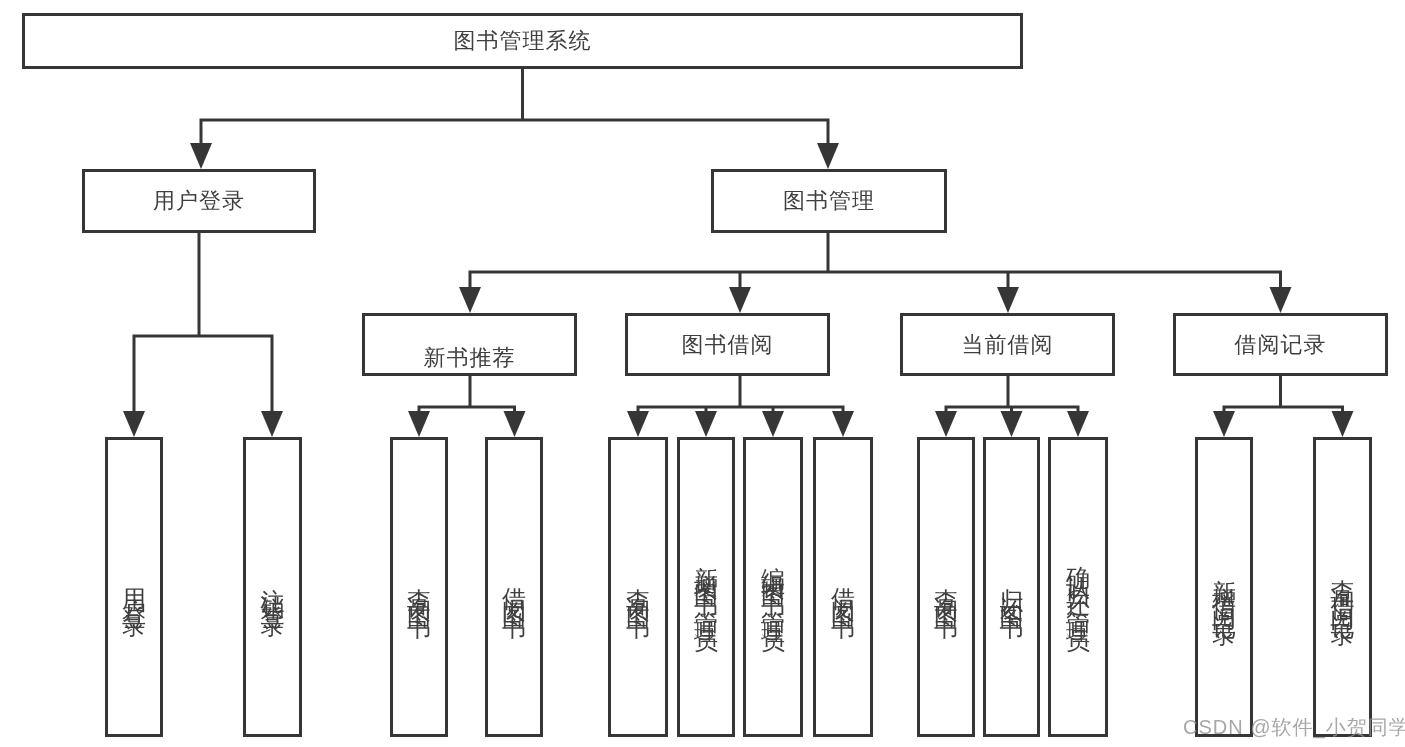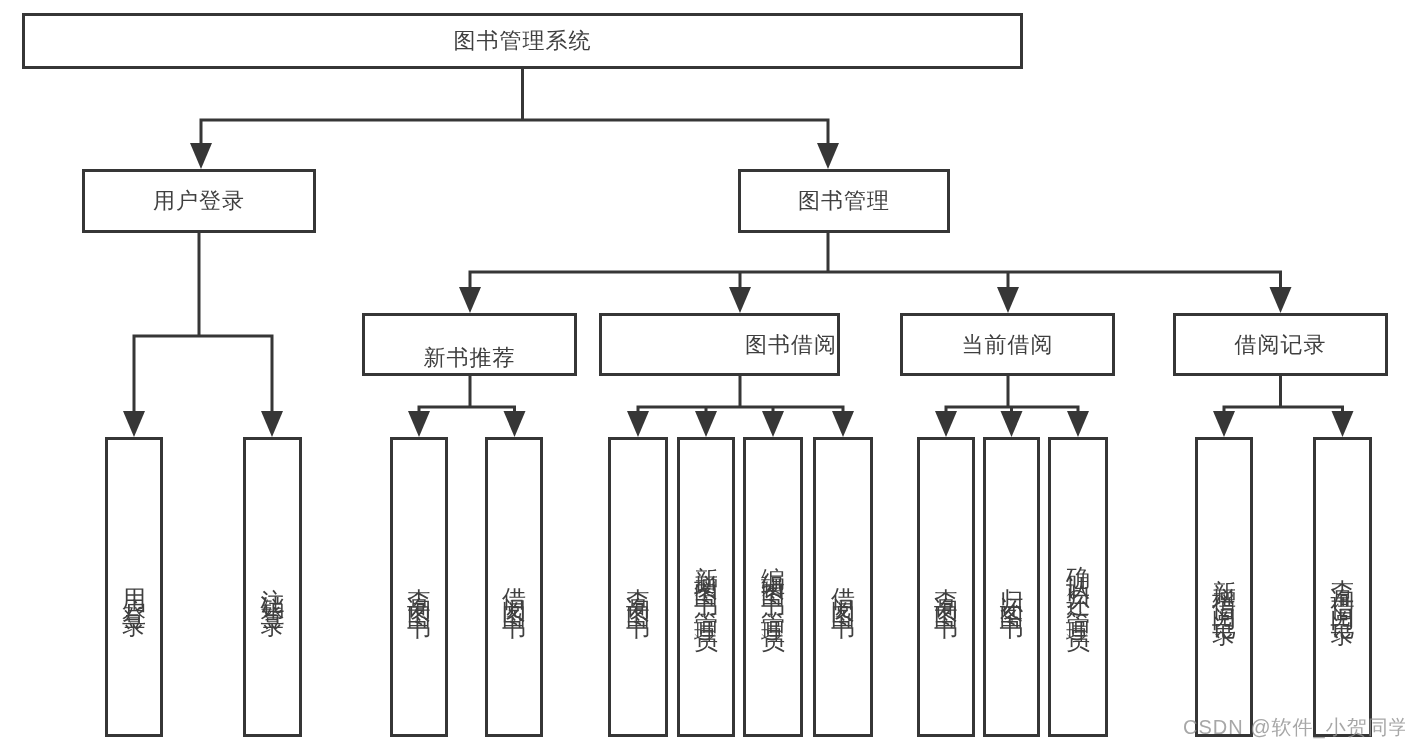--- a/index.html
+++ b/index.html
@@ -104,28 +104,28 @@
     </g>
   </svg>
 
   <div class="box" style="left:22px; top:13px; width:1001px; height:56px;">
     <span class="h-label">图书管理系统</span>
   </div>
 
   <div class="box" style="left:82px; top:169px; width:234px; height:64px;">
     <span class="h-label">用户登录</span>
   </div>
-  <div class="box" style="left:711px; top:169px; width:212px; height:64px;margin-left:27px;">
+  <div class="box" style="left:711px; top:169px; width:236px; height:64px;">
     <span class="h-label">图书管理</span>
   </div>
 
   <div class="box" style="left:362px; top:313px; width:215px; height:63px;align-items:flex-end;">
     <span class="h-label">新书推荐</span>
   </div>
-  <div class="box" style="left:599px; top:313px; width:241px; height:63px;justify-content:flex-end;">
+  <div class="box" style="left:625px; top:313px; width:205px; height:63px;">
     <span class="h-label">图书借阅</span>
   </div>
   <div class="box" style="left:900px; top:313px; width:215px; height:63px;">
     <span class="h-label">当前借阅</span>
   </div>
   <div class="box" style="left:1173px; top:313px; width:215px; height:63px;">
     <span class="h-label">借阅记录</span>
   </div>
 
   <div class="box" style="left:105px; top:437px; width:58px; height:300px;">

